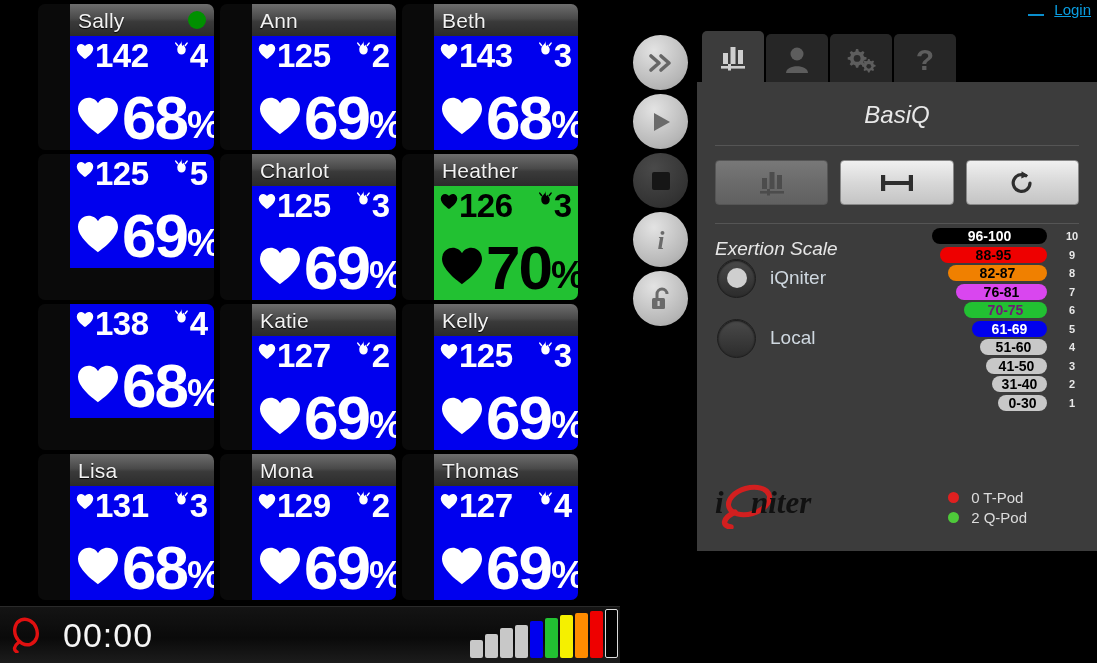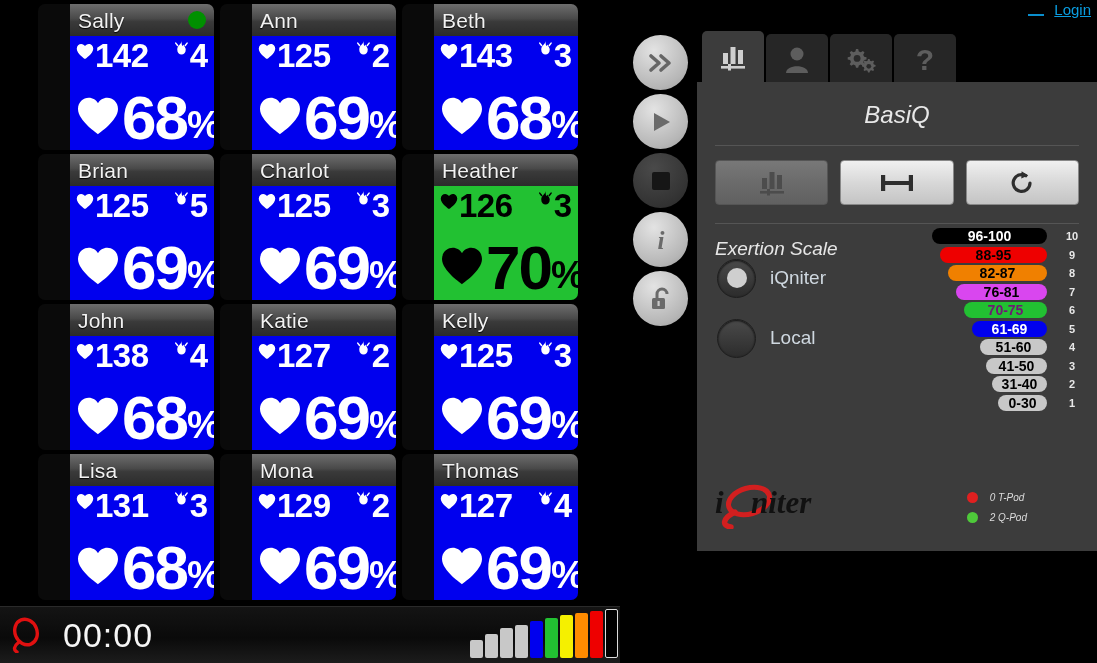--- a/index.html
+++ b/index.html
@@ -210,21 +210,21 @@
   .radio-inner { width: 20px; height: 20px; border-radius: 50%; background: #cfcfcf; }
   .radio-label { color: #cfd8e0; font-size: 19px; margin-left: 14px; }
 
   #logo-area { position: absolute; left: 14px; bottom: 18px; }
   #pods { position: absolute; right: 70px; bottom: 24px; }
   .pod-row { display: flex; align-items: center; height: 20px; }
   .pod-dot {
     width: 11px; height: 11px; border-radius: 50%; margin-right: 12px;
     flex: none;
   }
-  .pod-label { color: #dcdcdc; font-size: 10px; font-style: italic; }
+  .pod-label { color: #dcdcdc; font-size: 15px; }
 
   #sidebuttons {
     position: absolute; left: 633px; top: 35px;
     display: flex; flex-direction: column; gap: 4px;
   }
   .sbtn {
     width: 55px; height: 55px; border-radius: 50%;
     background: radial-gradient(circle at 38% 28%, #e3e3e3, #b6b6b6 70%, #9a9a9a 100%);
     display: flex; align-items: center; justify-content: center;
     box-shadow: 0 1px 2px rgba(0,0,0,.6);
@@ -327,23 +327,20 @@
             <svg class="heart-lg" viewBox="0 0 24 22">
               <path d="M12 21 C12 21 1 13.6 1 7.2 C1 3.4 3.9 1 6.9 1 C9.2 1 11 2.3 12 4 C13 2.3 14.8 1 17.1 1 C20.1 1 23 3.4 23 7.2 C23 13.6 12 21 12 21 Z" fill="#fff"></path>
             </svg>
             <span class="pct-spacer"></span>
             <span class="pct-val">68</span>
             <span class="pct-sign">%</span>
           </div>
         </div>
       </div>
       <div class="card">
-        <div class="card-head">
-          <span class="card-name">Brian</span>
-        </div>
         <div class="card-body">
           <div class="hr-row">
             <span class="hr-left">
               <svg class="heart-sm" viewBox="0 0 24 22">
                 <path d="M12 21 C12 21 1 13.6 1 7.2 C1 3.4 3.9 1 6.9 1 C9.2 1 11 2.3 12 4 C13 2.3 14.8 1 17.1 1 C20.1 1 23 3.4 23 7.2 C23 13.6 12 21 12 21 Z" fill="#fff"></path>
               </svg>
               <span class="hr-val">125</span>
             </span>
             <span class="hr-right">
               <svg class="flame-sm" viewBox="0 0 20 22">
@@ -420,23 +417,20 @@
             <svg class="heart-lg" viewBox="0 0 24 22">
               <path d="M12 21 C12 21 1 13.6 1 7.2 C1 3.4 3.9 1 6.9 1 C9.2 1 11 2.3 12 4 C13 2.3 14.8 1 17.1 1 C20.1 1 23 3.4 23 7.2 C23 13.6 12 21 12 21 Z" fill="#000"></path>
             </svg>
             <span class="pct-spacer"></span>
             <span class="pct-val">70</span>
             <span class="pct-sign">%</span>
           </div>
         </div>
       </div>
       <div class="card">
-        <div class="card-head">
-          <span class="card-name">John</span>
-        </div>
         <div class="card-body">
           <div class="hr-row">
             <span class="hr-left">
               <svg class="heart-sm" viewBox="0 0 24 22">
                 <path d="M12 21 C12 21 1 13.6 1 7.2 C1 3.4 3.9 1 6.9 1 C9.2 1 11 2.3 12 4 C13 2.3 14.8 1 17.1 1 C20.1 1 23 3.4 23 7.2 C23 13.6 12 21 12 21 Z" fill="#fff"></path>
               </svg>
               <span class="hr-val">138</span>
             </span>
             <span class="hr-right">
               <svg class="flame-sm" viewBox="0 0 20 22">

